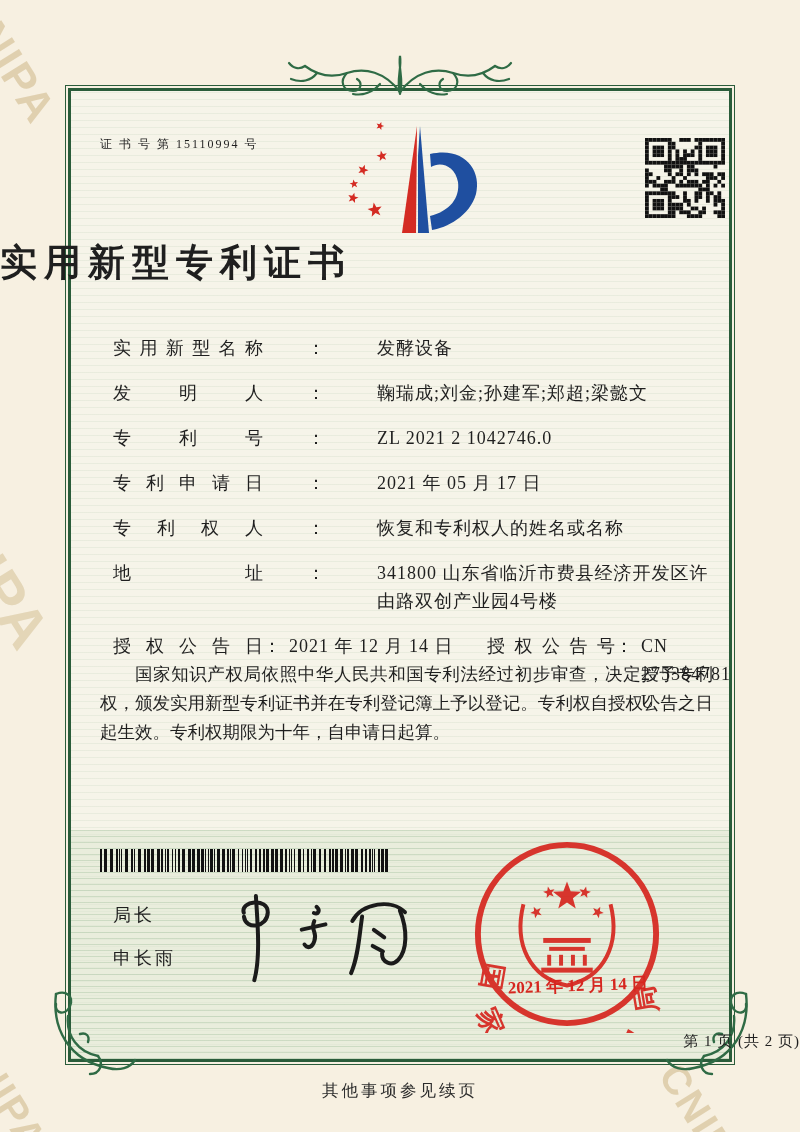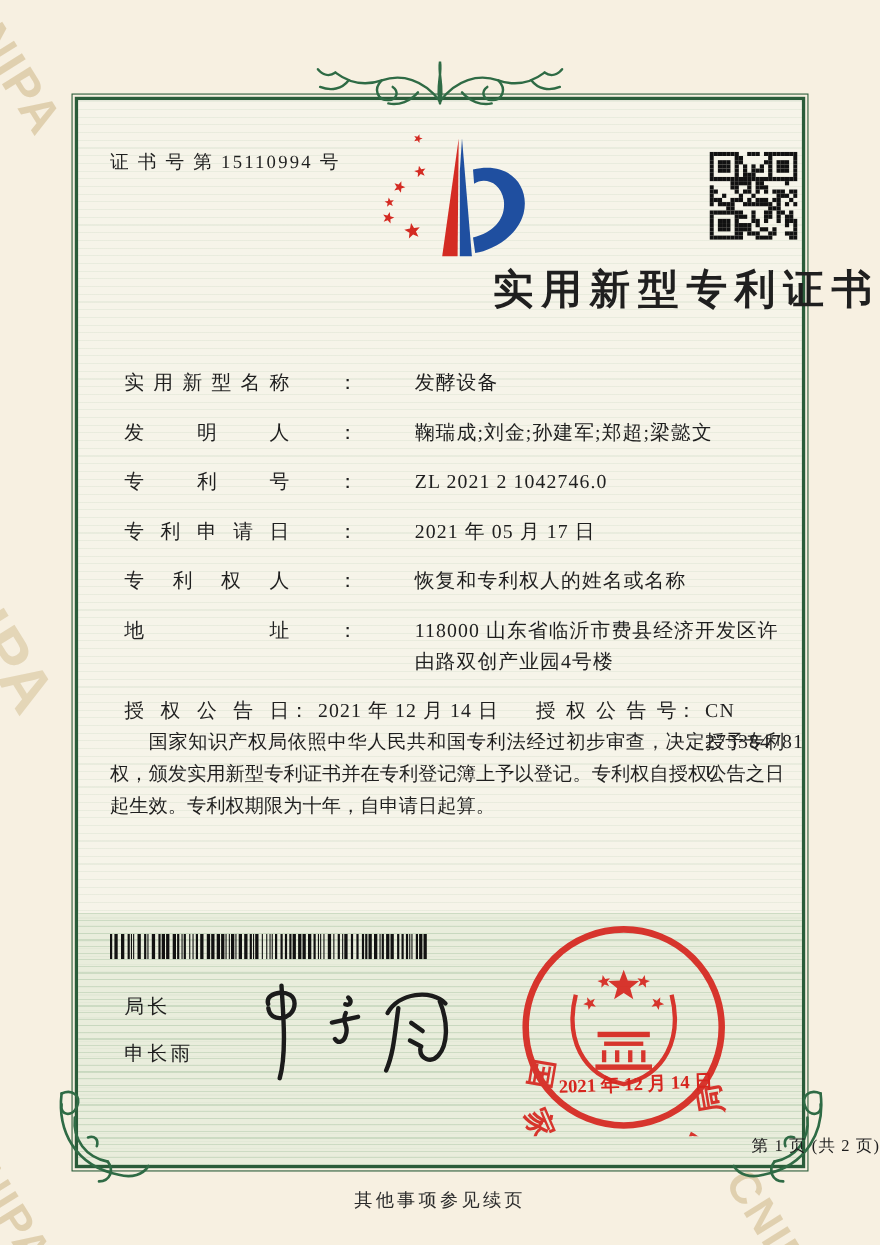--- a/index.html
+++ b/index.html
@@ -17,25 +17,25 @@
     position:absolute;left:68px;top:88px;width:664px;height:974px;
     box-sizing:border-box;border:3px solid #2a5c3a;outline:1px solid #2a5c3a;outline-offset:2px;
     background-color:#f6f4e9;
     background-image:repeating-linear-gradient(0deg,rgba(140,175,140,.12) 0px,rgba(140,175,140,.12) 1px,transparent 1px,transparent 7px);
   }
   .guilloche-band{
     position:absolute;left:71px;top:830px;width:658px;height:229px;
     background-color:rgba(222,232,210,.55);
     background-image:repeating-linear-gradient(0deg,rgba(120,165,120,.25) 0px,rgba(120,165,120,.25) 1px,transparent 1px,transparent 6px);
   }
-  .cert-no{position:absolute;left:100px;top:136px;font-size:17px;letter-spacing:2px;}
+  .cert-no{position:absolute;left:100px;top:136px;font-size:12px;letter-spacing:2px;}
   .logo{position:absolute;left:332px;top:112px;}
   .qr{position:absolute;left:645px;top:138px;}
   .title{
-    position:absolute;left:0;right:0;top:238px;text-align:right;
+    position:absolute;left:0;right:0;top:238px;text-align:left;
     font-size:37px;font-weight:700;letter-spacing:7px;
   }
   .fields{position:absolute;left:113px;top:334px;width:600px;font-size:18px;}
   .frow{display:flex;line-height:28px;margin-bottom:17px;gap:44px;}
   .flabel{display:inline-block;width:150px;text-align:justify;text-align-last:justify;flex:0 0 auto;}
   .fcolon{flex:0 0 auto;}
   .fvalue{flex:1 1 auto;margin-left:8px;letter-spacing:1px;}
   .frow-dual{display:flex;line-height:28px;}
   .fvalue-fixed{flex:0 0 auto;width:172px;margin-left:8px;letter-spacing:1px;}
   .flabel2{display:inline-block;width:128px;text-align:justify;text-align-last:justify;flex:0 0 auto;margin-left:26px;font-family:Liberation Serif, serif;}
@@ -402,21 +402,21 @@
       <span class="fvalue">2021 年 05 月 17 日</span>
     </div>
     <div class="frow">
       <span class="flabel">专利权人</span>
         <span class="fcolon">：</span>
       <span class="fvalue">恢复和专利权人的姓名或名称</span>
     </div>
     <div class="frow">
       <span class="flabel">地址</span>
         <span class="fcolon">：</span>
-      <span class="fvalue">118000 山东省临沂市费县经济开发区许由路双创产业园4号楼</span>
+      <span class="fvalue">341800 山东省临沂市费县经济开发区许由路双创产业园4号楼</span>
     </div>
     <div class="frow-dual">
       <span class="flabel">授权公告日</span>
         <span class="fcolon">：</span>
       <span class="fvalue-fixed">2021 年 12 月 14 日</span>
       <span class="flabel2">授权公告号</span>
         <span class="fcolon">：</span>
       <span class="fvalue">CN 275384781 U</span>
     </div>
   </div>

